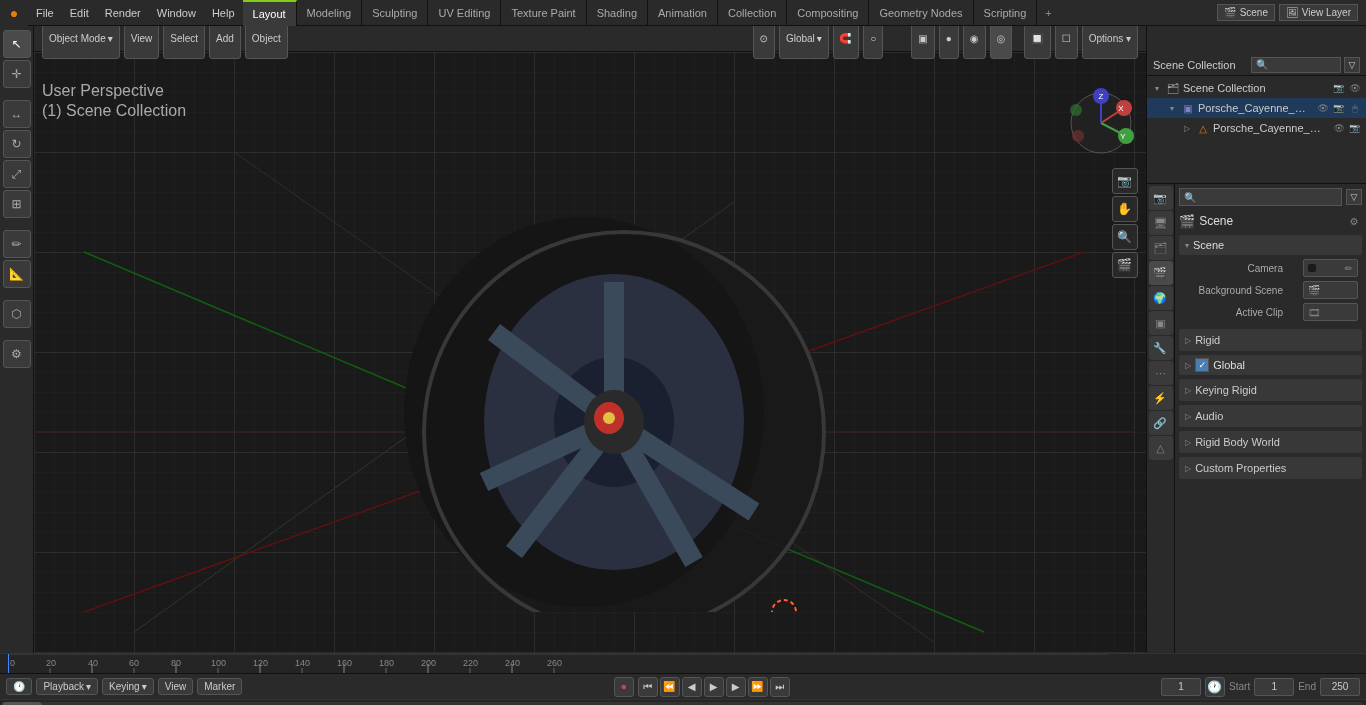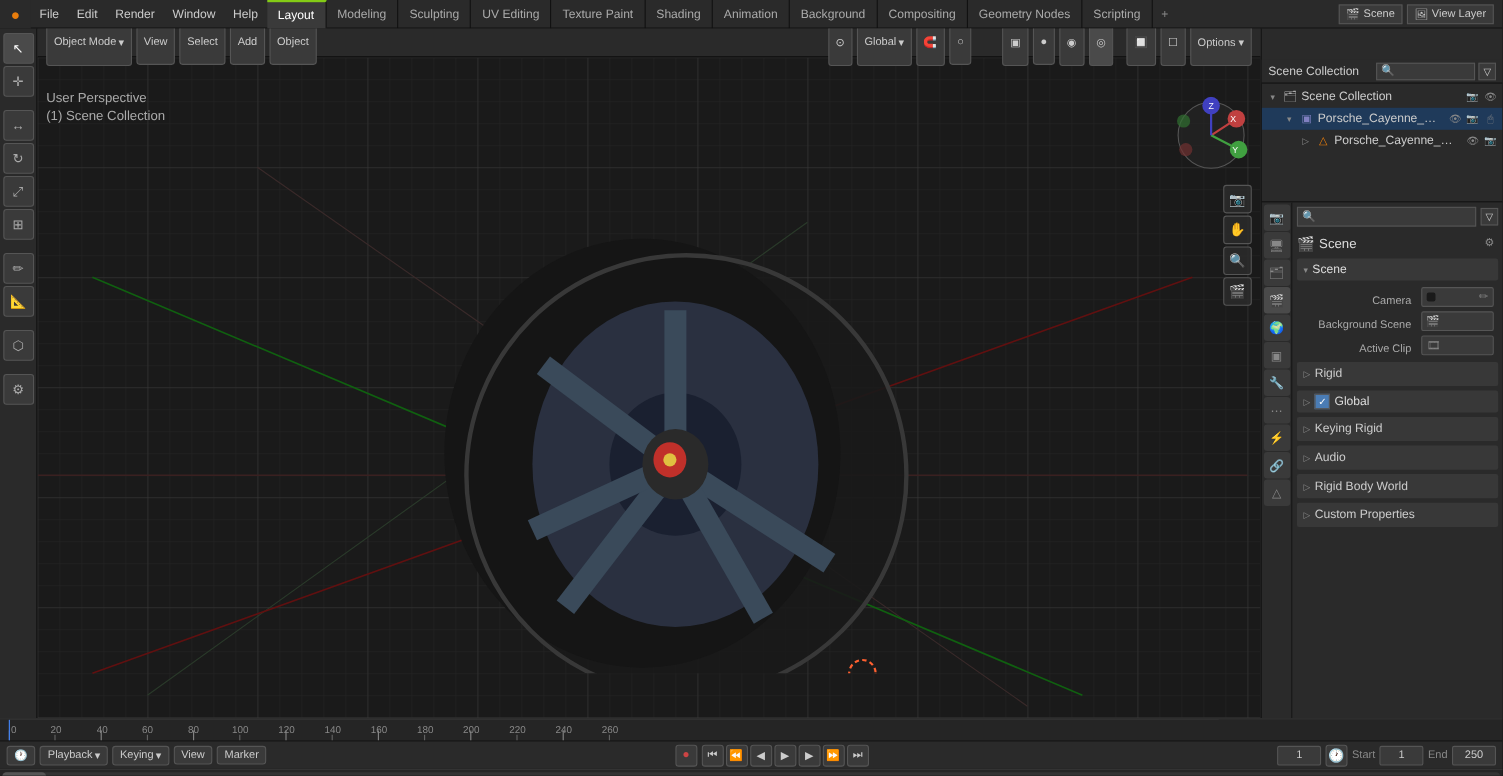--- a/index.html
+++ b/index.html
@@ -166,21 +166,21 @@
     .viewport-overlay {
       position: absolute;
       top: 30px;
       left: 8px;
       z-index: 5;
       display: flex;
       flex-direction: column;
       gap: 2px;
     }
     .viewport-label {
-      font-size: 12px;
+      font-size: 16px;
       color: #aaa;
     }
 
     
     #right-panel {
       width: 220px;
       background: #2a2a2a;
       border-left: 1px solid #111;
       display: flex;
       flex-direction: column;
@@ -357,24 +357,24 @@
       font-size: 11px;
       color: #ddd;
       font-weight: 500;
     }
     .props-section-arrow {
       font-size: 8px;
       color: #888;
     }
     .props-row {
       display: flex;
-      align-items: flex-end;
+      align-items: center;
       height: 22px;
       padding: 0 4px;
-      gap: 9px;
+      gap: 20px;
     }
     .props-label {
       width: 90px;
       font-size: 10px;
       color: #aaa;
       text-align: right;
     }
     .props-field {
       flex: 1;
       height: 18px;
@@ -547,21 +547,21 @@
   <div class="menu-item">Window</div>
   <div class="menu-item">Help</div>
   <div class="workspace-tabs">
     <div class="workspace-tab active">Layout</div>
     <div class="workspace-tab">Modeling</div>
     <div class="workspace-tab">Sculpting</div>
     <div class="workspace-tab">UV Editing</div>
     <div class="workspace-tab">Texture Paint</div>
     <div class="workspace-tab">Shading</div>
     <div class="workspace-tab">Animation</div>
-    <div class="workspace-tab">Background</div>
+    <div class="workspace-tab">Collection</div>
     <div class="workspace-tab">Compositing</div>
     <div class="workspace-tab">Geometry Nodes</div>
     <div class="workspace-tab">Scripting</div>
     <div class="workspace-tab-add">+</div>
   </div>
   <div class="menu-separator"></div>
   <div class="top-right-controls">
     <div class="top-right-btn">
       <span>🎬</span>
       <span>Scene</span>

